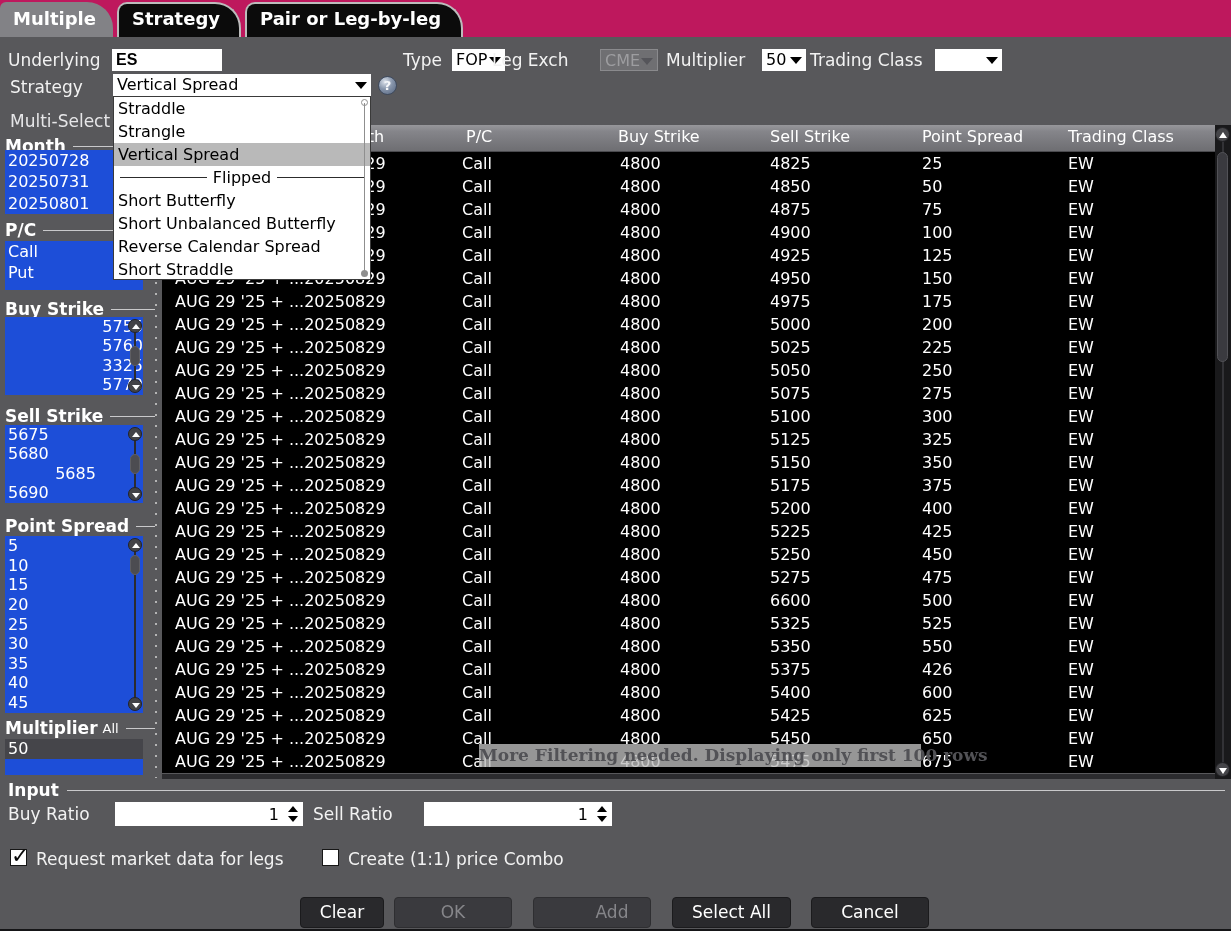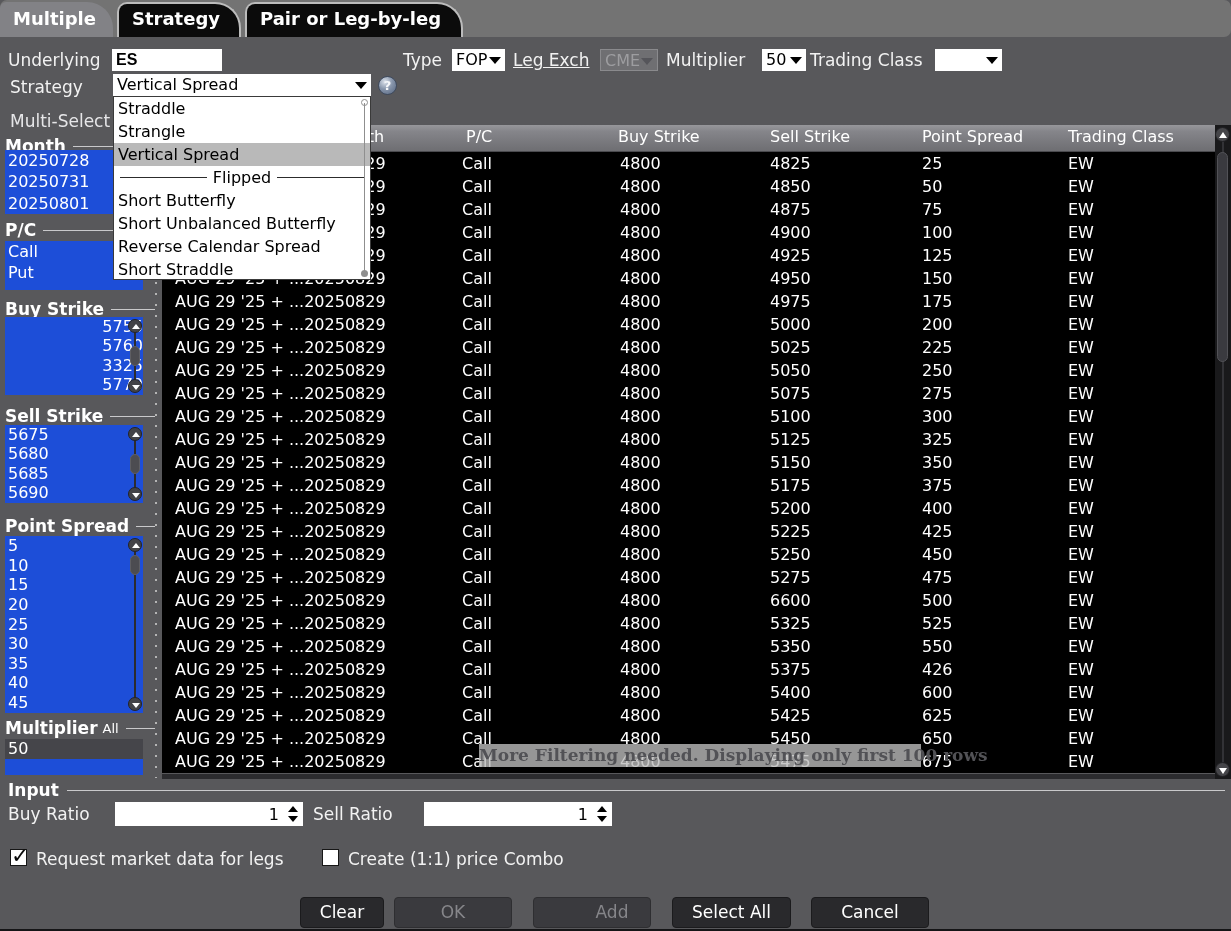--- a/index.html
+++ b/index.html
@@ -2,21 +2,21 @@
 <html><head>
 <meta charset="utf-8">
 <style>
   * { margin:0; padding:0; box-sizing:border-box; }
   body { background:#333; }
   #app {
     position:relative; width:1231px; height:931px; background:#58585b;
     overflow:hidden; font-family:"DejaVu Sans","Liberation Sans",sans-serif; color:#f2f2f2;
   }
   
-  .tabbar { position:absolute; left:0; top:0; width:100%; height:37px; background:#737373;border-radius:7px; }
+  .tabbar { position:absolute; left:0; top:0; width:100%; height:37px; background:#be185d; }
   .tab { position:absolute; top:2px; height:35px; color:#fff; font-weight:bold; font-size:18px;
          padding:6px 14px 0 13px; white-space:nowrap; cursor:default; }
   #tab-multiple { left:0; width:113px; background:#828286; border-radius:6px 26px 0 0; }
   #tab-strategy { left:117px; width:124px; background:#0b0b0b; border:2px solid #bcbcbc;
                   border-bottom:none; border-radius:10px 26px 0 0; padding-top:4px; }
   #tab-pair { left:245px; width:218px; background:#0b0b0b; border:2px solid #bcbcbc;
               border-bottom:none; border-radius:10px 26px 0 0; padding-top:4px; }
   
   .lbl { position:absolute; font-size:17px; color:#f2f2f2; white-space:nowrap; }
   .field { position:absolute; background:#fff; color:#000; font-size:16px; height:22px;
@@ -132,21 +132,21 @@
     <div class="tab" id="tab-strategy">Strategy</div>
     <div class="tab" id="tab-pair">Pair or Leg-by-leg</div>
   </div>
 
   <span class="lbl" style="left:8px; top:50px;">Underlying</span>
   <input class="field" style="left: 112px; top: 49px; width: 110px; font-weight: 600; border: none; outline: none;" value="ES">
   <span class="lbl" style="left:403px; top:50px;">Type</span>
   <div class="selectbox" style="left:452px; top:49px; width:53px;">
     <span>FOP</span><span class="arrow"></span>
   </div>
-  <span class="lbl" style="left:513px; top:50px;text-decoration:underline;">Leg Exch</span>
+  <span class="lbl" style="left:492px; top:50px;">Leg Exch</span>
   <div class="selectbox disabled" style="left:600px; top:49px; width:58px;">
     <span>CME</span><span class="arrow"></span>
   </div>
   <span class="lbl" style="left:666px; top:50px;">Multiplier</span>
   <div class="selectbox" style="left:762px; top:49px; width:44px;">
     <span>50</span><span class="arrow"></span>
   </div>
   <span class="lbl" style="left:810px; top:50px;">Trading Class</span>
   <div class="selectbox" style="left:935px; top:49px; width:67px;">
     <span></span><span class="arrow"></span>
@@ -460,21 +460,21 @@
       <div class="dn"></div>
   </div>
 
   <div class="sec-head" style="top:406px;">
       <span>Sell Strike</span>
     </div>
   <div class="listbox" style="top:425px; height:78px;">
 
   <div class="li" style="height:19.4px; line-height:19.4px;">5675</div>
       <div class="li" style="height:19.4px; line-height:19.4px;">5680</div>
-      <div class="li" style="height:19.4px; line-height:19.4px;">5685</div>
+      <div class="li" style="height:19.4px; line-height:19.4px;text-align:center;">5685</div>
       <div class="li" style="height:19.4px; line-height:19.4px;">5690</div>
     </div>
   <div class="sb" style="left:127px; top:427px; height:74px;">
     <div class="line"></div>
       <div class="up"></div>
     <div class="thumb" style="top:27px;"></div>
       <div class="dn"></div>
   </div>
 
   <div class="sec-head" style="top:516px;">

